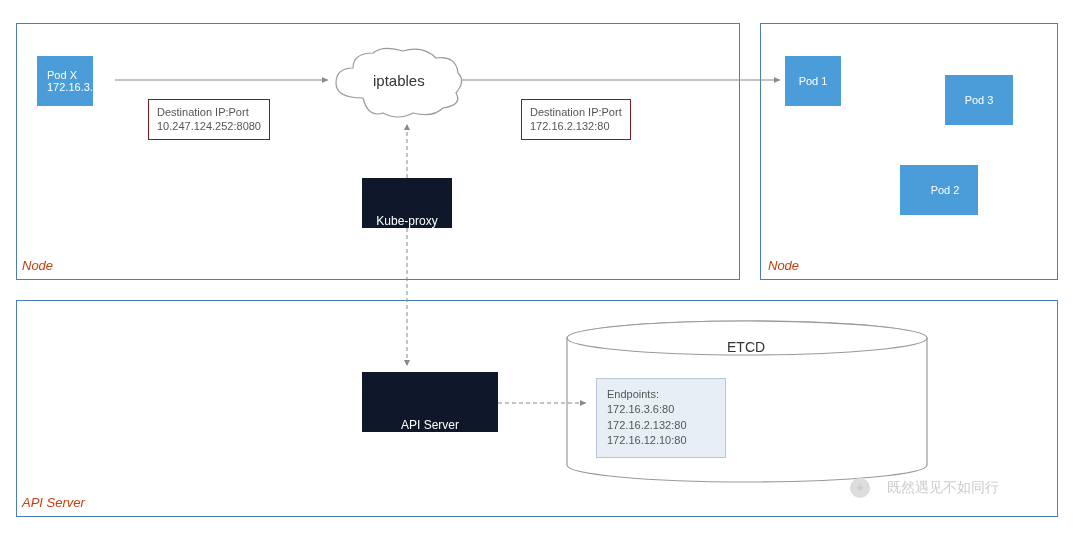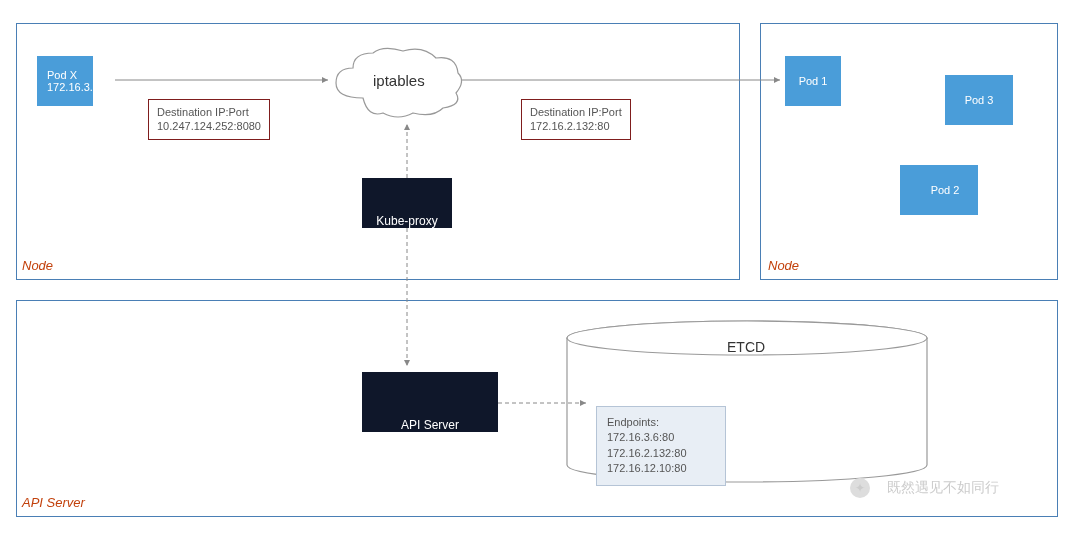--- a/index.html
+++ b/index.html
@@ -5,21 +5,21 @@
   * { margin: 0; padding: 0; box-sizing: border-box; }
   body { font-family: Arial, sans-serif; width: 1080px; height: 539px; position: relative; background: #fff; }
   .box { position: absolute; border: 1px solid #4a7fb5; }
   .container-label { position: absolute; font-size: 13px; color: #c2410c; font-style: italic; }
   .blue-box { background: #4a9dd9; color: #fff; display: flex; flex-direction: column; justify-content: center; align-items: flex-start; padding-left: 10px; font-size: 11px; }
   .green-box { background: #0f172a; color: #fff; display: flex; justify-content: center; align-items: flex-end; font-size: 12px; }
   .dest-box { position: absolute; border: 1px solid #7f1d1d; background: #fff; padding: 5px 8px; font-size: 11px; color: #555; line-height: 1.3; }
   .cloud { position: absolute; }
   .cloud-label { position: absolute; font-size: 15px; color: #333; }
   .etcd-label { position: absolute; font-size: 14px; color: #333; }
-  .endpoints-box { position: absolute; background: #e8eef5; border: 1px solid #b5c4d6; padding: 8px 10px; font-size: 11px; color: #555; line-height: 1.4; margin-top: 28px; }
+  .endpoints-box { position: absolute; background: #e8eef5; border: 1px solid #b5c4d6; padding: 8px 10px; font-size: 11px; color: #555; line-height: 1.4; }
   .watermark { position: absolute; color: #ccc; font-size: 14px; display: flex; align-items: center; gap: 9px; }
   .watermark-icon { width: 20px; height: 20px; border-radius: 50%; background: #ddd; margin-right: 8px; display: inline-flex; justify-content: center; align-items: center; font-size: 12px; }
   svg.connector { position: absolute; pointer-events: none; overflow: visible; }
 </style>
 </head>
 <body>
 
 <div class="box" style="left:16px; top:23px; width:724px; height:257px;"></div>
 <div class="container-label" style="left:22px; top:258px;">Node</div>
 

